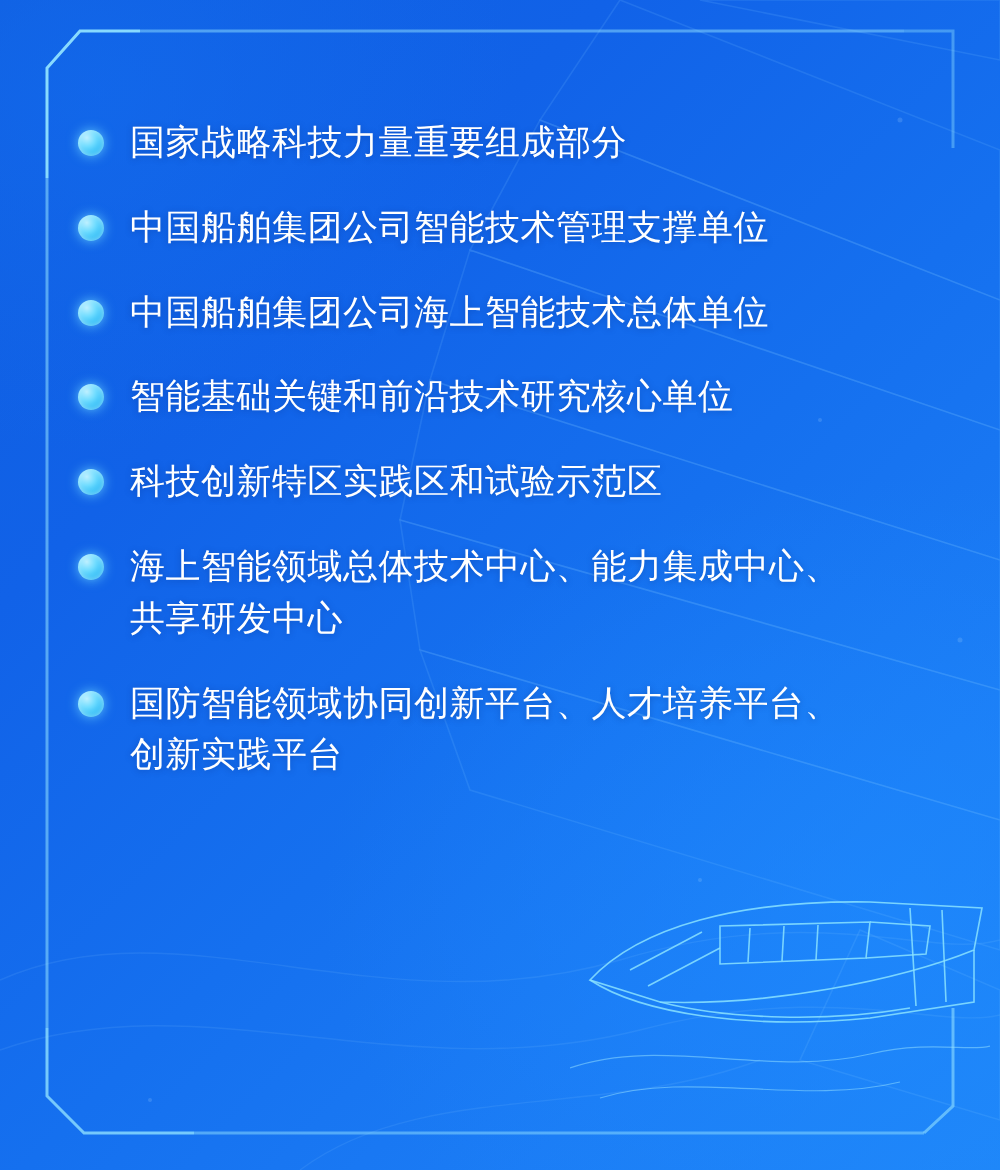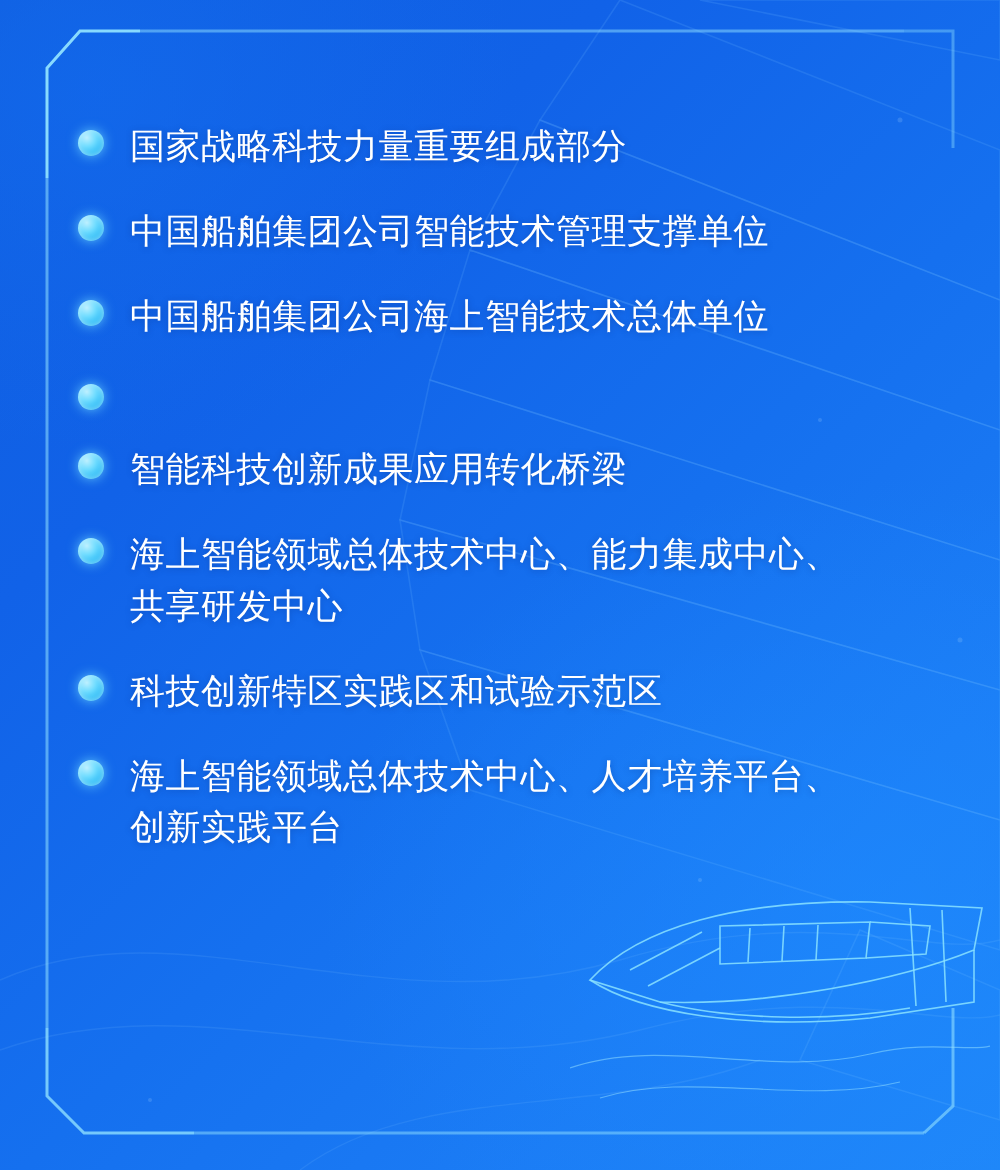--- a/index.html
+++ b/index.html
@@ -41,20 +41,21 @@
     position: absolute;
     left: 78px;
     top: 120px;
     width: 862px;
   }
 
   .list {
     list-style: none;
     margin: 0;
     padding: 0;
+    font-family: Liberation Mono, monospace;
   }
   .item {
     display: flex;
     align-items: flex-start;
     margin-bottom: 33px;
   }
   .bullet {
     flex: 0 0 auto;
     width: 26px;
     height: 26px;
@@ -142,37 +143,34 @@
       <li class="item">
         <span class="bullet"></span>
         <span class="text">中国船舶集团公司智能技术管理支撑单位</span>
       </li>
       <li class="item">
         <span class="bullet"></span>
         <span class="text">中国船舶集团公司海上智能技术总体单位</span>
       </li>
       <li class="item">
         <span class="bullet"></span>
+        <span class="text">智能基础关键和前沿技术研究核心单位</span>
       </li>
       <li class="item">
         <span class="bullet"></span>
-        <span class="text">智能科技创新成果应用转化桥梁</span>
+        <span class="text">科技创新特区实践区和试验示范区</span>
       </li>
       <li class="item">
         <span class="bullet"></span>
         <span class="text">海上智能领域总体技术中心、能力集成中心、
 共享研发中心</span>
       </li>
       <li class="item">
         <span class="bullet"></span>
-        <span class="text">科技创新特区实践区和试验示范区</span>
-      </li>
-      <li class="item">
-        <span class="bullet"></span>
-        <span class="text">海上智能领域总体技术中心、人才培养平台、
+        <span class="text">国防智能领域协同创新平台、人才培养平台、
 创新实践平台</span>
       </li>
     </ul>
   </div>
 
   <svg class="boat" viewBox="0 0 420 300">
     <g fill="none" stroke="#8fe8ff" stroke-width="1.6" stroke-opacity="0.85">
       <path d="M20 150 C 70 96, 170 70, 300 72 L412 78 L404 120 C 330 150, 200 176, 90 172 Z"></path>
       <path d="M20 150 C 72 184, 180 200, 300 188 L404 172 L404 120"></path>
       <path d="M90 172 C 160 190, 260 192, 340 178"></path>

